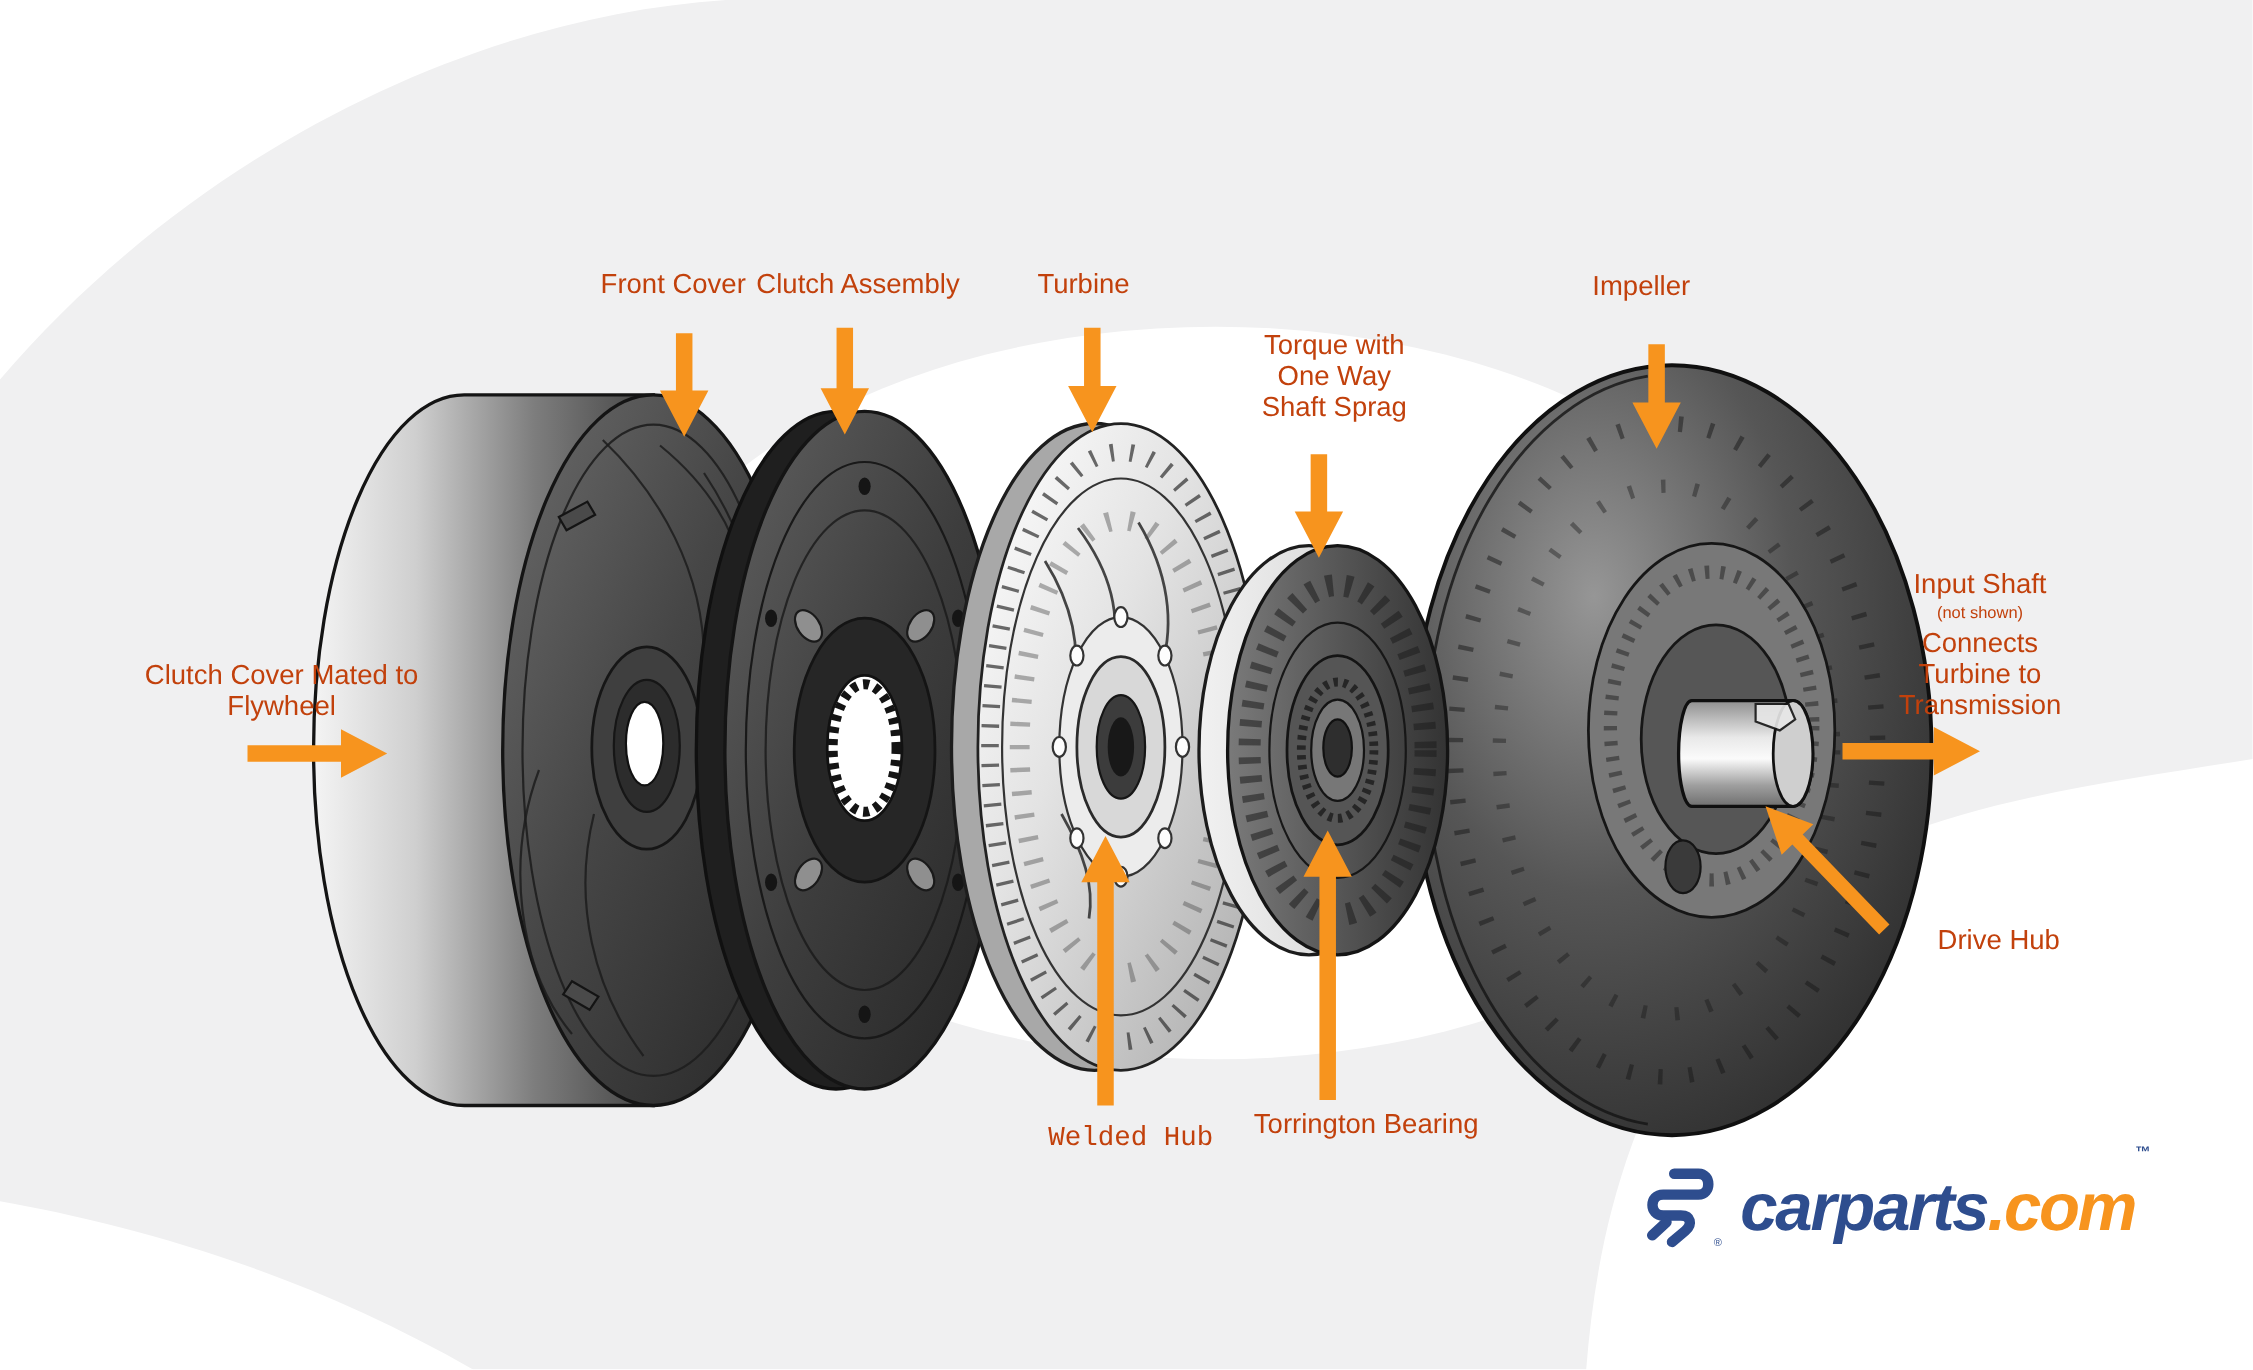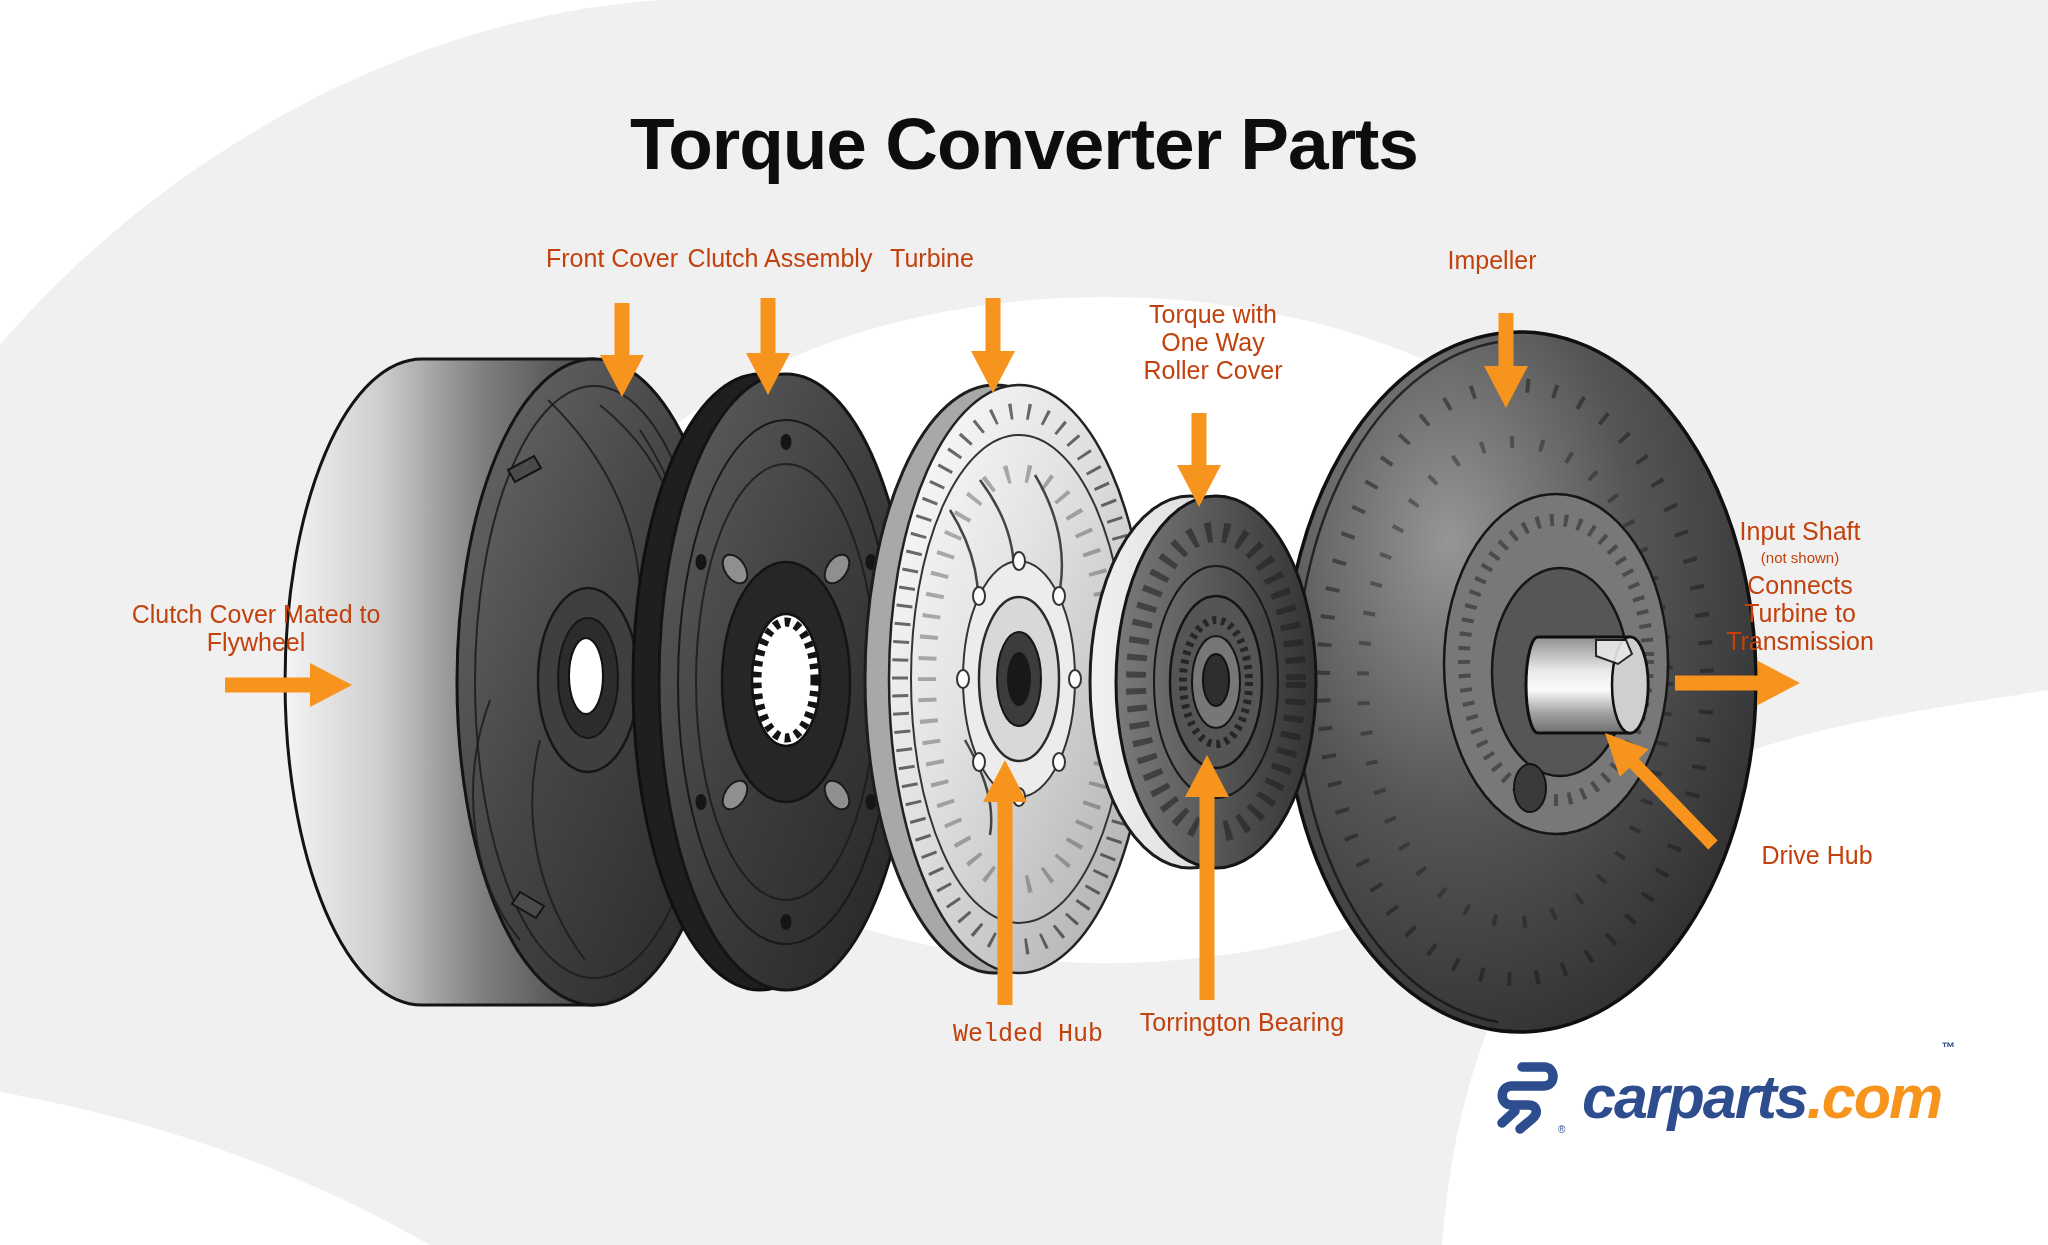--- a/index.html
+++ b/index.html
@@ -171,30 +171,29 @@
       <polygon points="1191.5,413 1206.5,413 1206.5,465 1221,465 1199,507 1177,465 1191.5,465"></polygon>
       <polygon points="1498.5,313 1513.5,313 1513.5,366 1528,366 1506,408 1484,366 1498.5,366"></polygon>
       <polygon points="997.5,1005 1012.5,1005 1012.5,802 1027,802 1005,760 983,802 997.5,802"></polygon>
       <polygon points="1199.5,1000 1214.5,1000 1214.5,797 1229,797 1207,755 1185,797 1199.5,797"></polygon>
       <polygon points="225,677.5 310,677.5 310,663 352,685 310,707 310,692.5 225,692.5"></polygon>
       <polygon points="1675,675.5 1758,675.5 1758,661 1800,683 1758,705 1758,690.5 1675,690.5"></polygon>
       <polygon points="1717.7,840.5 1638.8,758.7 1648.5,749.3 1605,733 1619.7,777.1 1629.4,767.7 1708.3,849.5"></polygon>
     </g>
   </svg>
 
-  <div id="title">Torque Converter Parts</div>
 
   <div class="lbl" style="left:612px;top:244px;">Front Cover</div>
   <div class="lbl" style="left:780px;top:244px;">Clutch Assembly</div>
-  <div class="lbl" style="left:932px;top:244px;">Turbine</div>
+  <div class="lbl" style="left:985px;top:244px;">Turbine</div>
 
   <div class="lbl" style="left:1213px;top:300px;">
     <div>Torque with</div>
     <div>One Way</div>
-    <div>Roller Cover</div>
+    <div>Shaft Sprag</div>
   </div>
 
   <div class="lbl" style="left:1492px;top:246px;">Impeller</div>
 
   <div class="lbl" style="left:1800px;top:517px;">
     <div>Input Shaft</div>
     <div class="small">(not shown)</div>
     <div>Connects</div>
     <div>Turbine to</div>
     <div>Transmission</div>

